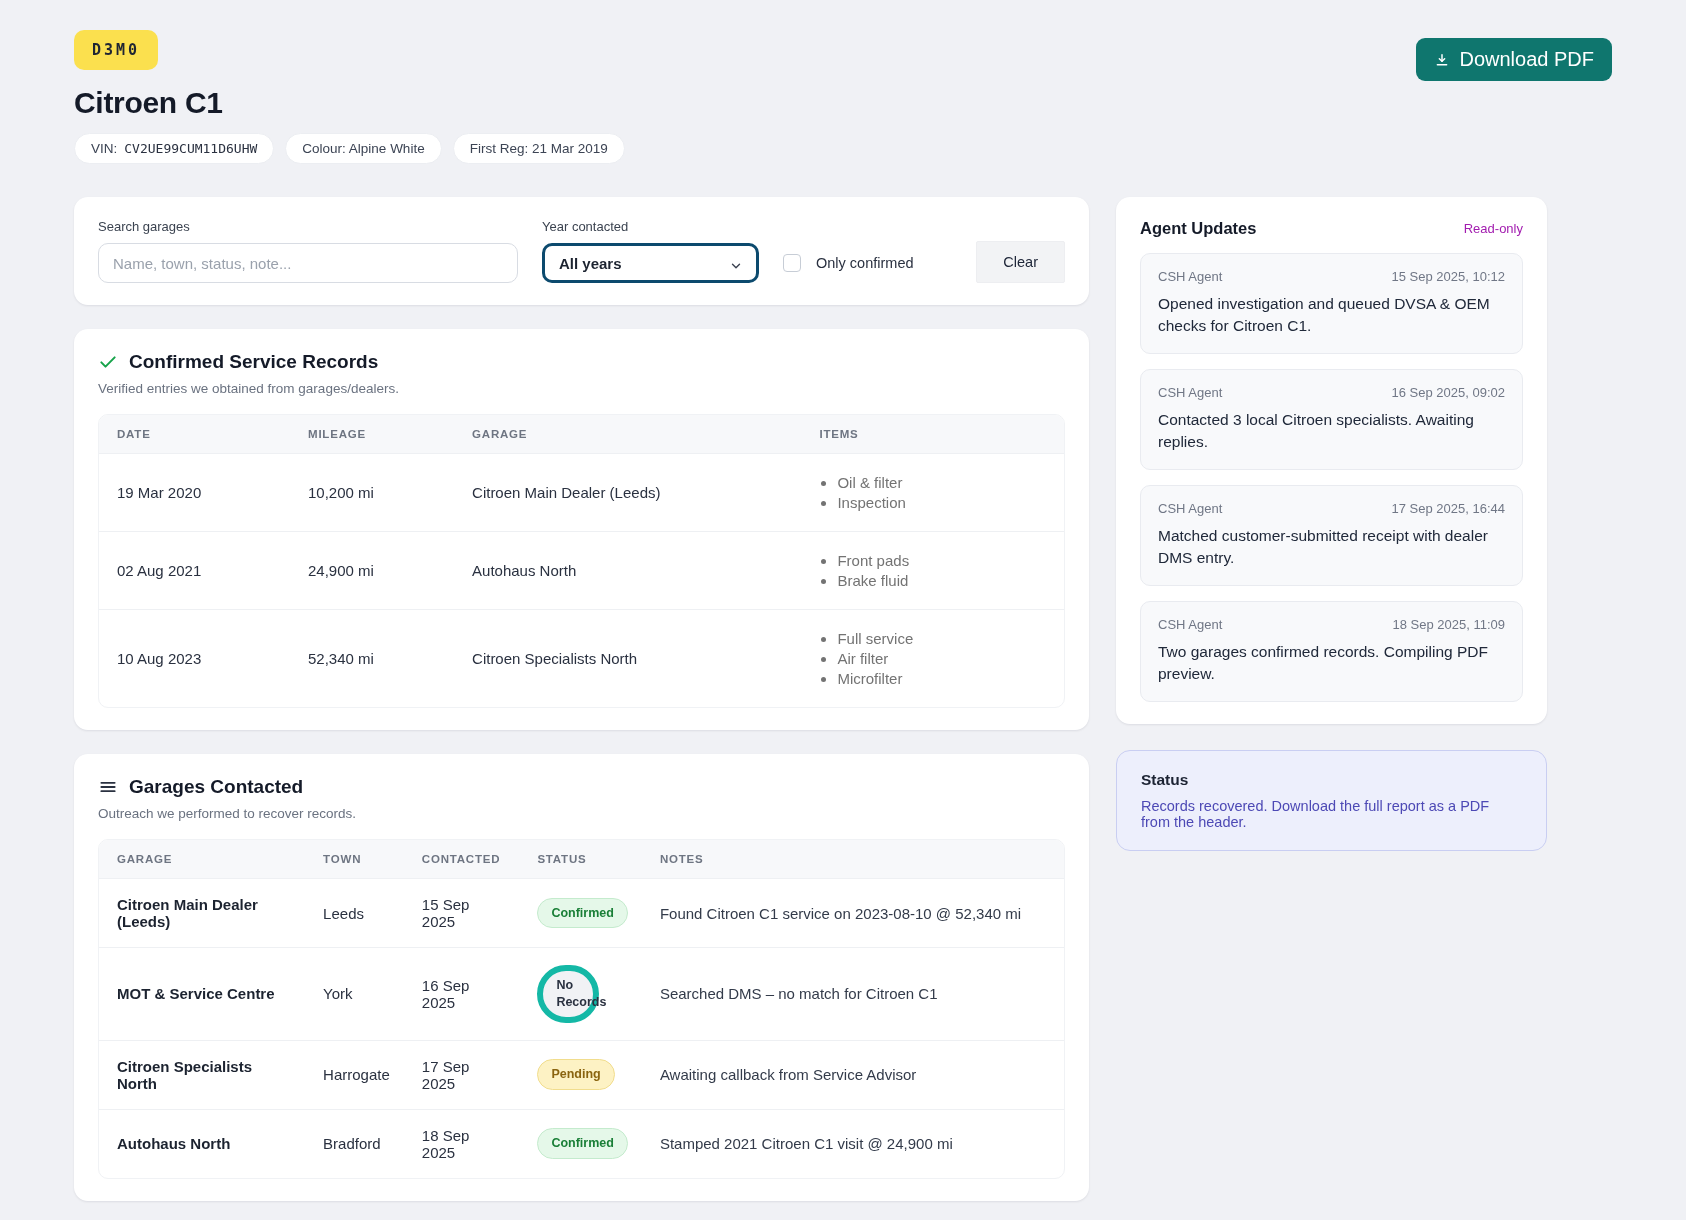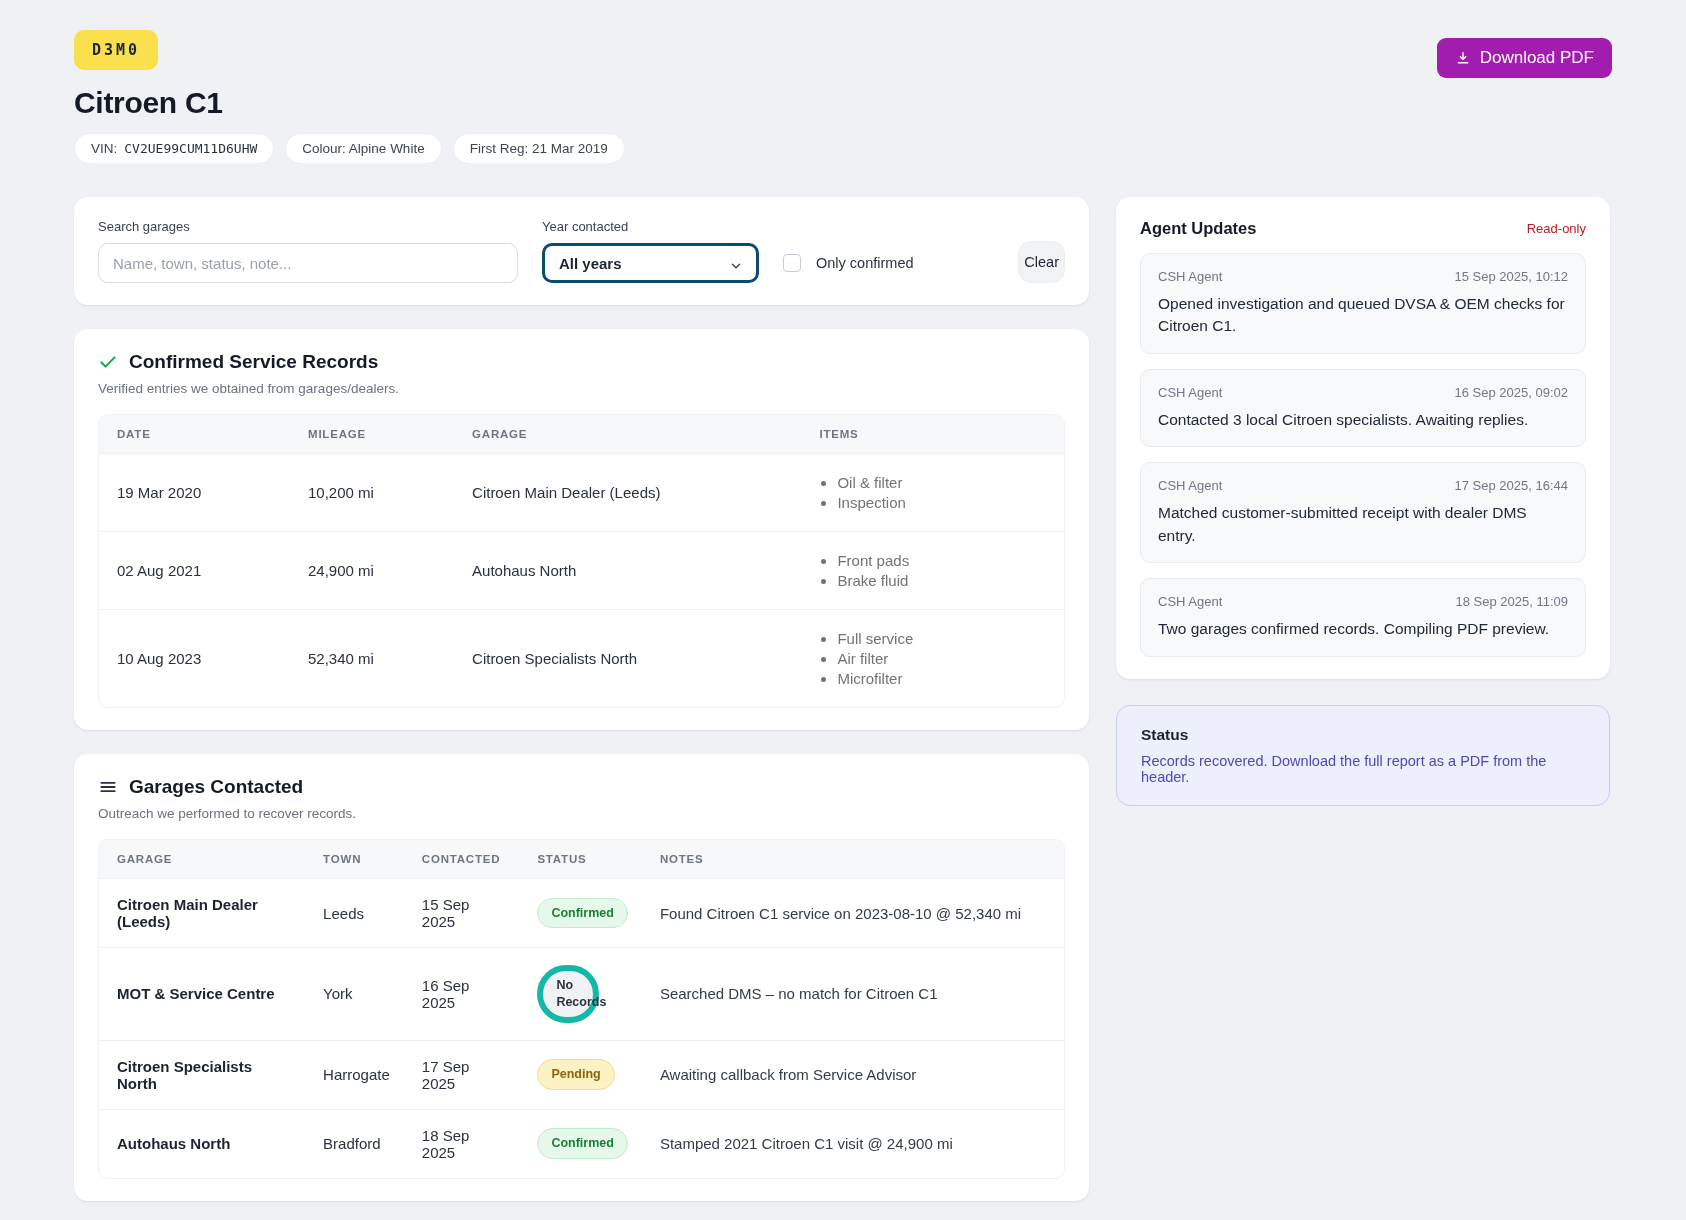--- a/index.html
+++ b/index.html
@@ -33,35 +33,35 @@
     padding: 7px 16px;
     font-size: 13.5px;
     color: #3c4454;
     display: flex; align-items: center; gap: 7px;
     white-space: nowrap;
   }
   .chip .mono { font-family: "DejaVu Sans Mono", monospace; font-size: 13px; color: #2a3140; }
   .btn-primary {
     margin-top: 8px;
     display: inline-flex; align-items: center; gap: 9px;
-    background: #a21caf;
+    background: #0f766e;
     color: #ffffff;
     border: none;
     border-radius: 9px;
     padding: 10px 18px;
-    font-size: 17px;
+    font-size: 20px;
     font-weight: 500;
     font-family: "Liberation Sans", sans-serif;
     cursor: pointer;
   }
 
   
   .columns { display: flex; gap: 27px; margin-top: 33px; align-items: flex-start; }
   .col-main { width: 1015px; flex: none; }
-  .col-side { width: 494px; flex: none; }
+  .col-side { width: 431px; flex: none; }
 
   .card {
     background: #ffffff;
     border-radius: 14px;
     box-shadow: 0 1px 2px rgba(16,24,40,.04), 0 1px 3px rgba(16,24,40,.05);
     padding: 22px 24px;
   }
   .card + .card { margin-top: 24px; }
 
   
@@ -85,22 +85,22 @@
   .select-box .chev { position: absolute; right: 13px; top: 13px; }
   .checkbox-group { display: flex; align-items: center; gap: 15px; height: 40px; }
   .checkbox {
     width: 18px; height: 18px; border: 1.5px solid #c7cdd6; border-radius: 4px;
     background: #fff; cursor: pointer; flex: none;
   }
   .checkbox-label { font-size: 14.5px; color: #2a3140; }
   .btn-clear {
     margin-left: auto;
     background: #f2f3f5; color: #20283a;
-    border: 1px solid #edeef1; border-radius: 13px;
-    height: 42px; padding: 0 5px;
+    border: 1px solid #edeef1; border-radius: 2px;
+    height: 42px; padding: 0 26px;
     font-size: 14.5px; font-weight: 500;
     font-family: "Liberation Sans", sans-serif;
     cursor: pointer;
   }
 
   
   .card-title { display: flex; align-items: center; gap: 11px; font-size: 19px; font-weight: 700; color: #141a28; }
   .card-sub { font-size: 13.5px; color: #6a7280; margin-top: 8px; margin-bottom: 18px; }
 
   table.grid { width: 100%; border-collapse: separate; border-spacing: 0; }
@@ -140,21 +140,21 @@
     font-size: 12.5px; font-weight: 600;
     line-height: 1.35;
   }
   .pill.confirmed { background: #e5f8e9; color: #1a7f37; border: 1px solid #c4ebcd; }
   .pill.none { background: #f1f2f5; color: #2a3140; border: 6px solid #14b8a6; max-width: 62px; }
   .pill.pending { background: #fdf2c4; color: #8a6410; border: 1px solid #f1dd8d; }
 
   
   .side-head { display: flex; justify-content: space-between; align-items: center; }
   .side-title { font-size: 16.5px; font-weight: 700; color: #141a28; }
-  .readonly { font-size: 13px; color: #b91c1c; }
+  .readonly { font-size: 13px; color: #a21caf; }
   .update {
     background: #f8f9fb; border: 1px solid #e9ebf0; border-radius: 10px;
     padding: 15px 17px; margin-top: 15px;
   }
   .update-head { display: flex; justify-content: space-between; font-size: 13px; color: #707786; }
   .update-body { margin-top: 9px; font-size: 15.5px; color: #20293a; line-height: 1.45; }
 
   .status-card {
     margin-top: 26px;
     background: #edeffc; border: 1px solid #c9cef2; border-radius: 14px;

